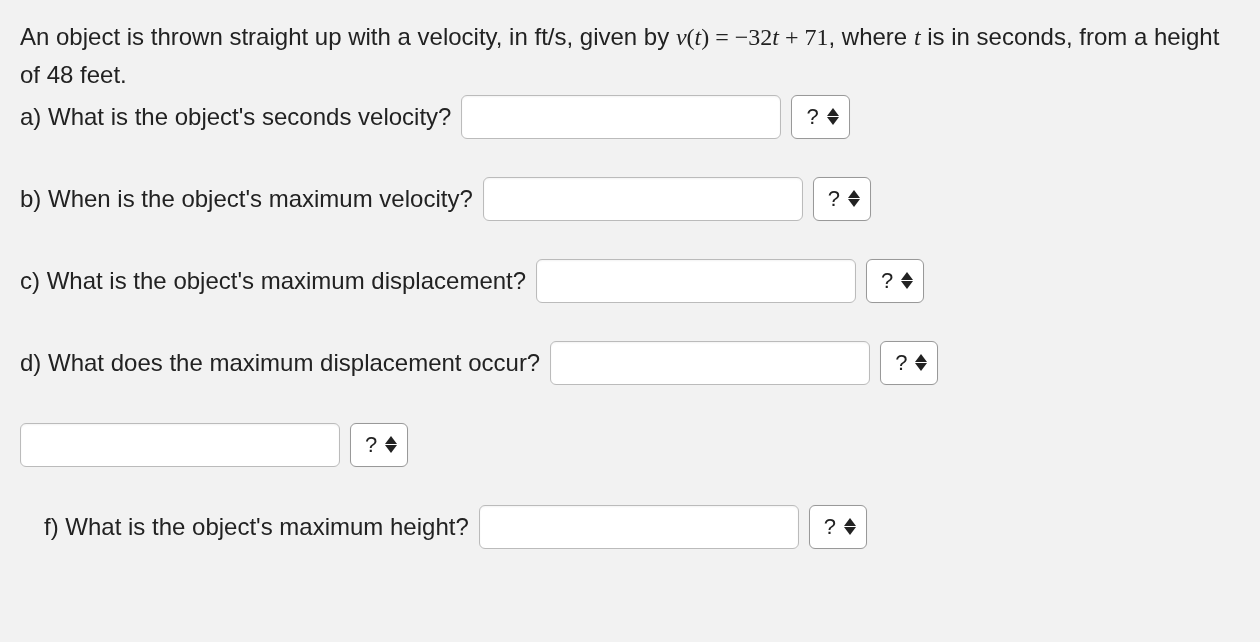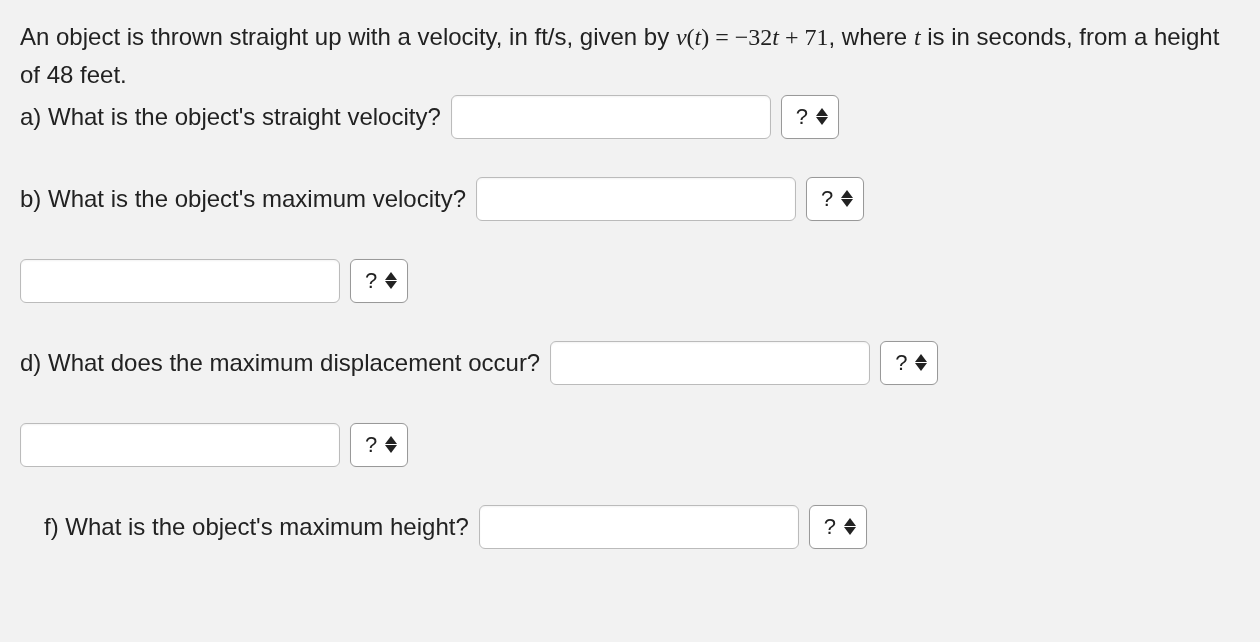--- a/index.html
+++ b/index.html
@@ -58,52 +58,53 @@
   .stepper svg { display: block; }
 </style>
 </head>
 <body>
 
 <div class="problem-statement">
   <span>An object is thrown straight up with a velocity, in ft/s, given by </span><span class="math-italic">v</span><span class="math">(</span><span class="math-italic">t</span><span class="math">) = </span><span class="math">−</span><span class="math">32</span><span class="math-italic">t</span><span class="math"> + 71</span><span>, where </span><span class="math-italic">t</span><span> is in seconds, from a height of 48 feet.</span>
 </div>
 
 <div class="question-row">
-  <span>a) What is the object's straight velocity?</span>
+  <span>a) What is the object's seconds velocity?</span>
   <input class="answer-input" type="text" style="">
   <div class="unit-select">
     <span>?</span>
     <span class="stepper">
       <svg width="12" height="8" viewBox="0 0 12 8">
           <polygon points="6,0 12,8 0,8" fill="#222"></polygon>
         </svg>
       <svg width="12" height="8" viewBox="0 0 12 8">
           <polygon points="0,0 12,0 6,8" fill="#222"></polygon>
         </svg>
     </span>
   </div>
 </div>
 
 <div class="question-row">
-  <span>b) What is the object's maximum velocity?</span>
+  <span>b) When is the object's maximum velocity?</span>
   <input class="answer-input" type="text" style="">
   <div class="unit-select">
     <span>?</span>
     <span class="stepper">
       <svg width="12" height="8" viewBox="0 0 12 8">
           <polygon points="6,0 12,8 0,8" fill="#222"></polygon>
         </svg>
       <svg width="12" height="8" viewBox="0 0 12 8">
           <polygon points="0,0 12,0 6,8" fill="#222"></polygon>
         </svg>
     </span>
   </div>
 </div>
 
 <div class="question-row">
+  <span>c) What is the object's maximum displacement?</span>
   <input class="answer-input" type="text" style="">
   <div class="unit-select">
     <span>?</span>
     <span class="stepper">
       <svg width="12" height="8" viewBox="0 0 12 8">
           <polygon points="6,0 12,8 0,8" fill="#222"></polygon>
         </svg>
       <svg width="12" height="8" viewBox="0 0 12 8">
           <polygon points="0,0 12,0 6,8" fill="#222"></polygon>
         </svg>

